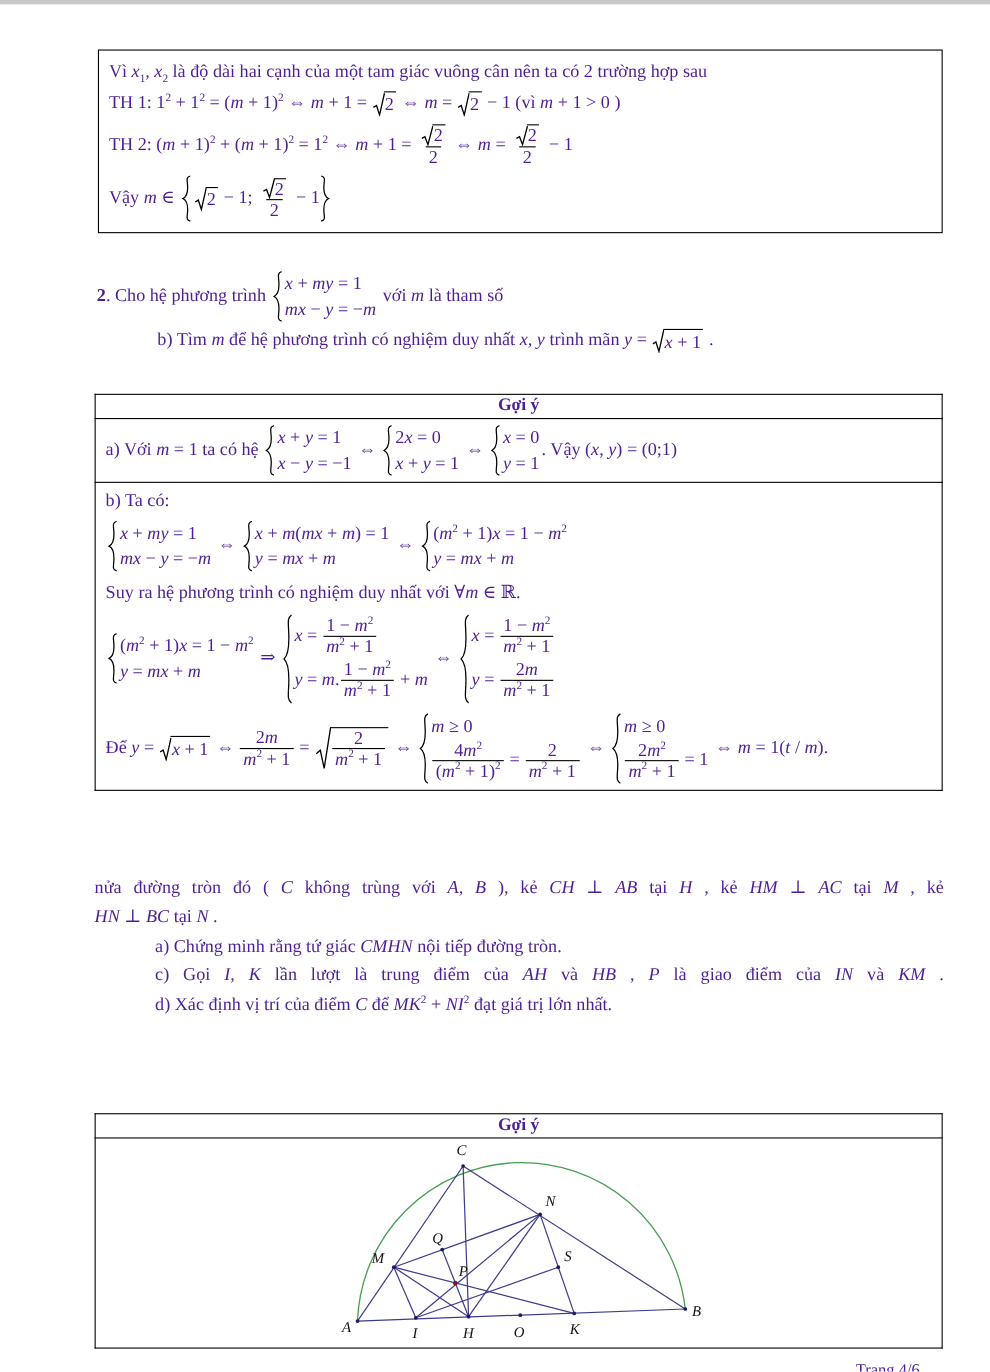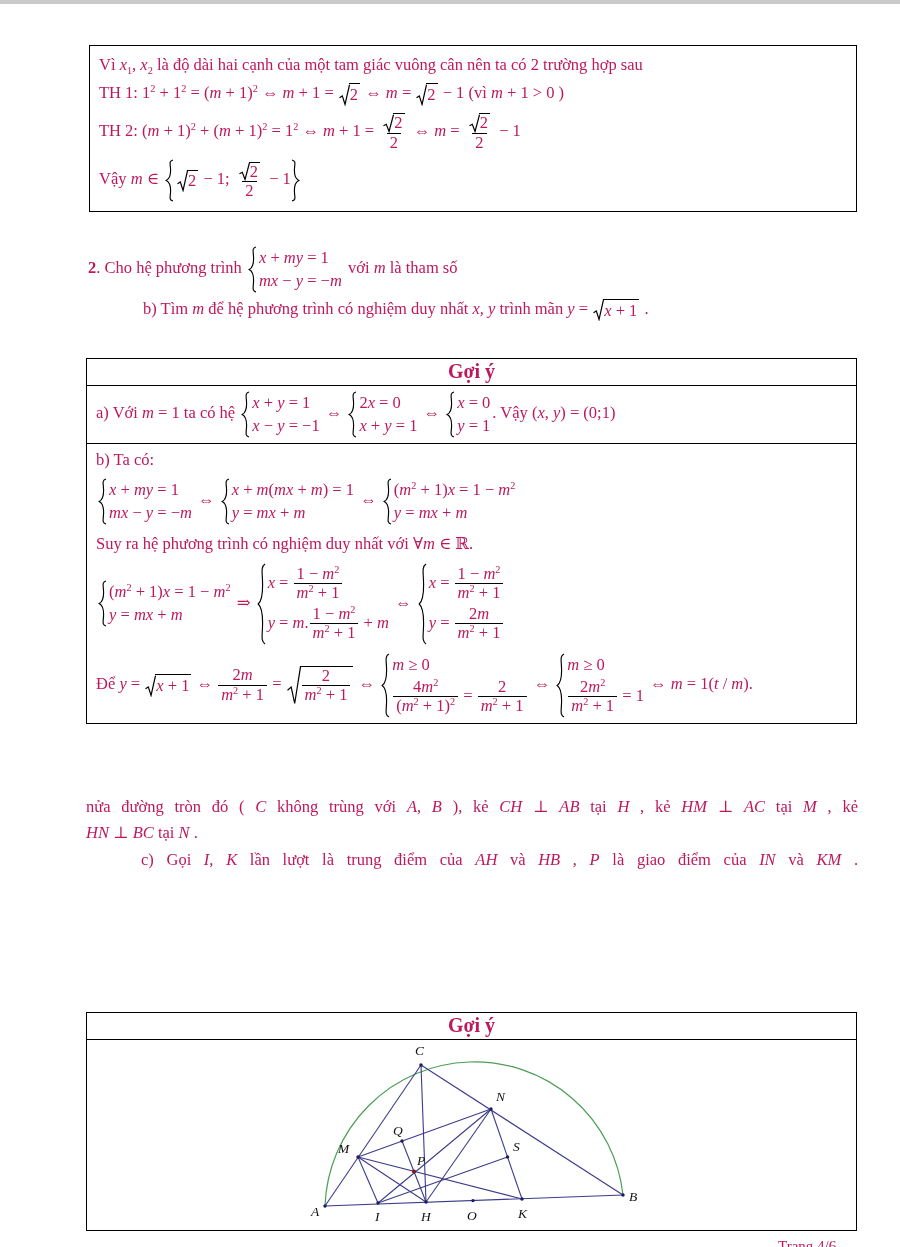--- a/index.html
+++ b/index.html
@@ -1,17 +1,17 @@
 <!DOCTYPE html>
 <html><head>
 <meta charset="utf-8">
 <style>
   html,body{margin:0;padding:0;background:#fff;}
   #page{position:relative;width:900px;height:1247px;background:#ffffff;overflow:hidden;
-        font-family:"Liberation Serif","DejaVu Serif",serif;color:#be185d;font-size:16.5px;}
+        font-family:"Liberation Serif","DejaVu Serif",serif;color:#4c1d95;font-size:16.5px;}
   #topbar{position:absolute;left:0;top:0;width:900px;height:4px;background:#c9c9c9;}
 
   
   .mline{line-height:1.3;white-space:nowrap;}
   .it{font-style:italic;}
   .bd{font-weight:bold;}
   .sup{font-size:0.62em;vertical-align:super;line-height:0;}
   .sub{font-size:0.62em;vertical-align:sub;line-height:0;}
   .frac{display:inline-flex;flex-direction:column;align-items:center;vertical-align:middle;
         margin:0 1px;line-height:1.12;text-align:center;}
@@ -29,21 +29,21 @@
   
   #box1{position:absolute;left:89px;top:45px;width:768px;box-sizing:border-box;
         border:1.5px solid #000;padding:8px 9px 9px 9px;}
   #box1 .mline + .mline{margin-top:7px;}
   #sec2{position:absolute;left:88px;top:246px;width:770px;}
   .indent{padding-left:55px;}
   #sec2 .mline + .mline{margin-top:5px;}
 
   table.goiy{position:absolute;left:86px;width:771px;border-collapse:collapse;table-layout:fixed;}
   table.goiy,table.goiy th,table.goiy td{border:1.4px solid #000;}
-  table.goiy th{font-size:20px;font-weight:bold;padding:1px 0 2px 0;text-align:center;}
+  table.goiy th{font-size:16px;font-weight:bold;padding:1px 0 2px 0;text-align:center;}
   table.goiy td{padding:5px 9px;}
   #tbl1{top:358px;}
   #tbl1 .mline + .mline{margin-top:8px;}
   #tbl2{top:1012px;}
   #figcell{padding:0;height:190px;}
   #fig{display:block;}
   #fig text{font-family:"Liberation Serif","DejaVu Serif",serif;font-style:italic;
             font-size:13.5px;fill:#111;}
 
   #cau3{position:absolute;left:86px;top:794px;width:772px;}
@@ -304,21 +304,23 @@
                 </span>
               </span><span> ⇔ </span><span class="it">m</span><span> = 1(</span><span class="it">t</span><span> / </span><span class="it">m</span><span>).</span></div>
     </td>
         </tr>
   </tbody>
     </table>
 
   <div id="cau3">
     <div class="pline just"><span>nửa đường tròn đó ( </span><span class="it">C</span><span> không trùng với </span><span class="it">A</span><span>, </span><span class="it">B</span><span> ), kẻ </span><span class="it">CH</span><span> ⊥ </span><span class="it">AB</span><span> tại </span><span class="it">H</span><span> , kẻ </span><span class="it">HM</span><span> ⊥ </span><span class="it">AC</span><span> tại </span><span class="it">M</span><span> , kẻ</span></div>
     <div class="pline"><span class="it">HN</span><span> ⊥ </span><span class="it">BC</span><span>  tại </span><span class="it">N</span><span> .</span></div>
+    <div class="pline indent"><span>a) Chứng minh rằng tứ giác </span><span class="it">CMHN</span><span>  nội tiếp đường tròn.</span></div>
     <div class="pline just ti"><span>c) Gọi </span><span class="it">I</span><span>, </span><span class="it">K</span><span> lần lượt là trung điểm của </span><span class="it">AH</span><span> và </span><span class="it">HB</span><span> , </span><span class="it">P</span><span> là giao điểm của </span><span class="it">IN</span><span> và </span><span class="it">KM</span><span> .</span></div>
+    <div class="pline indent"><span>d) Xác định vị trí của điểm  </span><span class="it">C</span><span>  để  </span><span class="it">MK</span><span class="sup">2</span><span> + </span><span class="it">NI</span><span class="sup">2</span><span>  đạt giá trị lớn nhất.</span></div>
   </div>
 
   <table id="tbl2" class="goiy">
     <tbody>
         <tr>
           <th>Gợi ý</th>
         </tr>
     <tr>
           <td id="figcell">
       <svg id="fig" width="770" height="190" viewBox="0 0 770 190">

